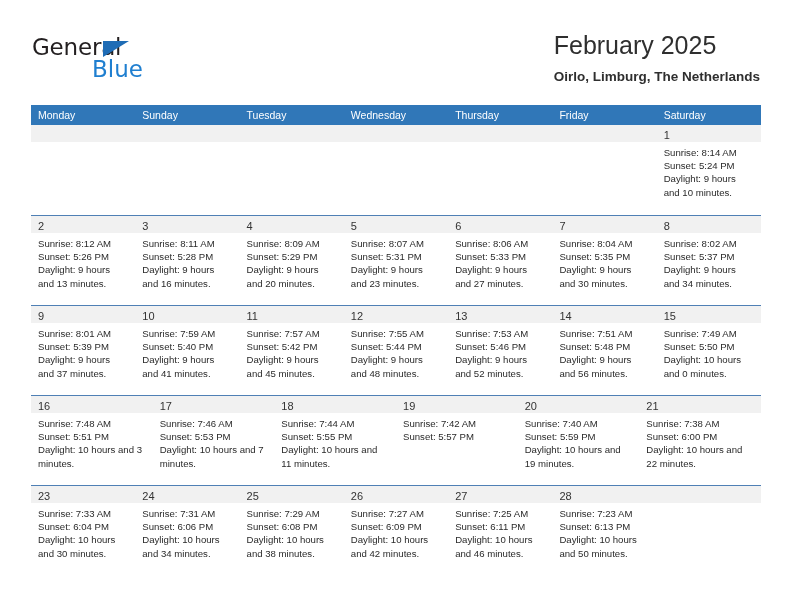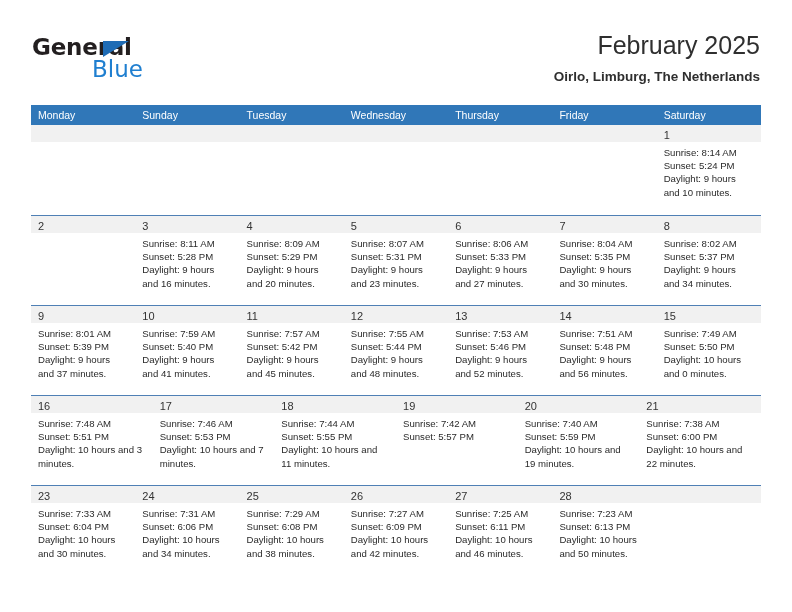--- a/index.html
+++ b/index.html
@@ -35,21 +35,21 @@
     height: 60px;
   }
   .logo-general {
     position: absolute;
     left: 0;
     top: 0;
     font-size: 23px;
     color: #231f20;
     letter-spacing: -0.2px;
     font-family: "DejaVu Sans", sans-serif;
-    font-weight: 700;
+    font-weight: 400;
   }
   .logo-tri {
     position: absolute;
     left: 71px;
     top: 7px;
     width: 0;
     height: 0;
     border-left: 26px solid #1f6cb5;
     border-bottom: 16px solid transparent;
   }
@@ -59,21 +59,20 @@
     top: 22px;
     font-size: 23px;
     color: #1f7fd0;
     font-family: "DejaVu Sans", sans-serif;
     font-weight: 400;
   }
   .title-wrap {
     position: absolute;
     right: 0;
     top: 0;
-    text-align: right;
   }
   .cal-title {
     font-size: 25px;
     color: #2f2f2f;
     font-weight: 400;
     line-height: 34px;
     white-space: nowrap;
   }
   .cal-subtitle {
     font-size: 13.5px;
@@ -194,20 +193,25 @@
             <div class="info">
               <div>Sunrise: 8:14 AM</div>
               <div>Sunset: 5:24 PM</div>
               <div class="wrapline">Daylight: 9 hours and 10 minutes.</div>
             </div>
           </div>
         </div>
         <div class="week">
           <div class="day">
             <div class="numband"><span class="daynum">2</span></div>
+            <div class="info">
+              <div>Sunrise: 8:12 AM</div>
+              <div>Sunset: 5:26 PM</div>
+              <div class="wrapline">Daylight: 9 hours and 13 minutes.</div>
+            </div>
           </div>
           <div class="day">
             <div class="numband"><span class="daynum">3</span></div>
             <div class="info">
               <div>Sunrise: 8:11 AM</div>
               <div>Sunset: 5:28 PM</div>
               <div class="wrapline">Daylight: 9 hours and 16 minutes.</div>
             </div>
           </div>
           <div class="day">

